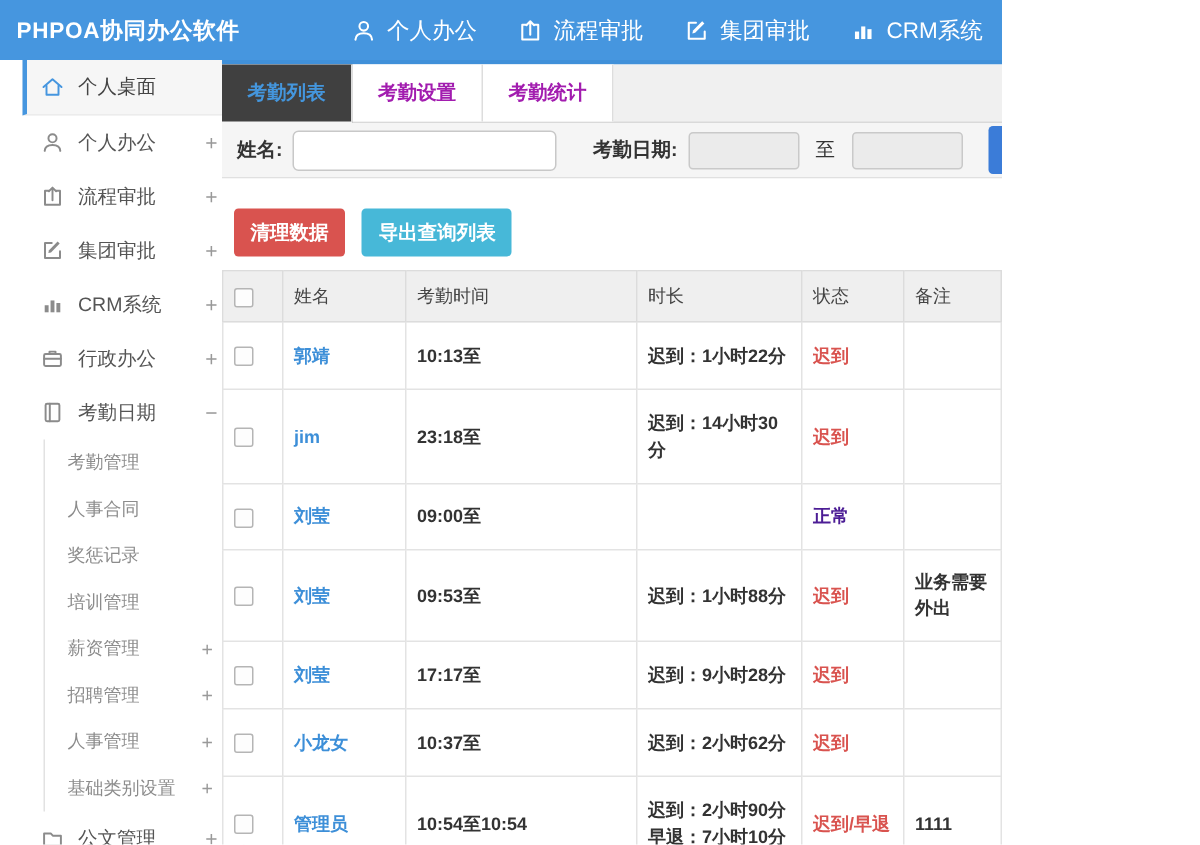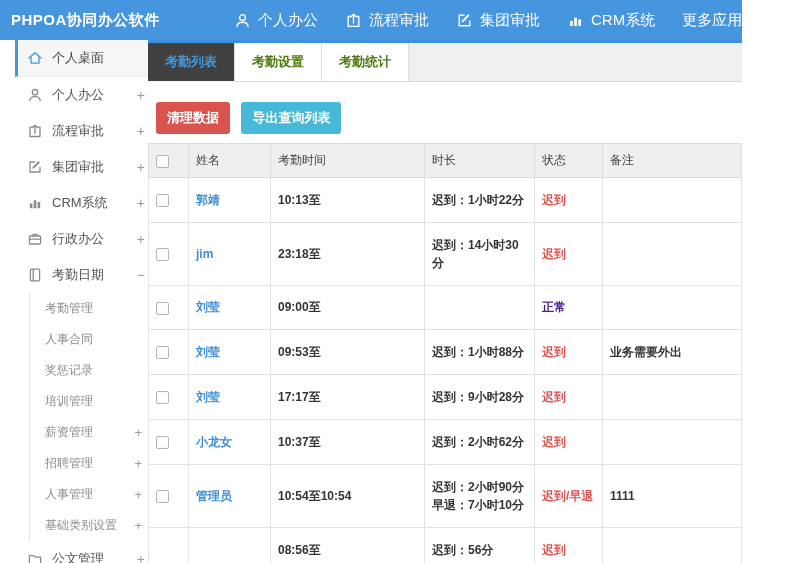--- a/index.html
+++ b/index.html
@@ -1,18 +1,18 @@
 <!DOCTYPE html>
 <html><head>
 <meta charset="utf-8">
 <style>
   * { margin:0; padding:0; box-sizing:border-box; }
   html,body { width:800px; height:563px; overflow:hidden;
     font-family:"Liberation Sans","DejaVu Sans",sans-serif; background:#fff; }
-  #app { position:relative; width:742px; height:563px; overflow:hidden;padding-left:36px; }
+  #app { position:relative; width:668px; height:563px; overflow:hidden;padding-left:36px; }
 
   
   .topbar { position:absolute; top:0; left:0; right:0; height:40px;
     background:#4696df; display:flex; align-items:center; color:#fff; z-index:5; }
   .brand { width:148px; padding-left:11px; font-size:15px; font-weight:bold;
     letter-spacing:.5px; white-space:nowrap; }
   .hamburger { margin-left:56px; width:20px; display:flex; flex-direction:column;
     gap:3px; cursor:pointer; }
   .hamburger span { display:block; height:2.5px; background:#fff; border-radius:1px; }
   .topnav { display:flex; align-items:center; margin-left:30px; }
@@ -39,21 +39,21 @@
   .side-item.active .icn { color:#4696df; }
   .submenu { margin-left:14px; border-left:1px solid #e2e2e2; }
   .sub-item { display:flex; align-items:center; padding:7px 10px 7px 15px;
     font-size:12px; color:#8c8c8c; cursor:pointer; }
   .sub-item .toggle { font-size:13px; padding-right:10px; }
 
   
   .main { position:absolute; top:40px; left:148px; right:0; bottom:0;
     border-top:3px solid #4090d9; background:#fff; }
   .tabstrip { display:flex; background:#f0f0f0; border-bottom:1px solid #d9d9d9; }
-  .tab { padding:10px 17px; font-size:13px; font-weight:bold; color:#4d7c0f;
+  .tab { padding:10px 17px; font-size:13px; font-weight:bold; color:#a21caf;
     background:#fff; border-right:1px solid #ddd; cursor:pointer; white-space:nowrap; }
   .tab:first-child { border-left:none; }
   .tab.active { background:#404040; color:#4496dd; margin-bottom:-1px;
     border-bottom:1px solid #f5f5f5; }
 
   .filterbar { display:flex; align-items:center; background:#f5f5f5;
     border-bottom:1px solid #e0e0e0; padding:5px 10px; height:37px; }
   .flabel { font-size:13px; font-weight:bold; color:#333; white-space:nowrap; }
   .name-input { width:176px; height:27px; border:1px solid #c8c8c8;
     border-radius:4px; margin-left:7px; background:#fff; padding:0 6px; font-size:13px; }
@@ -256,20 +256,29 @@
     </div>
 
   <div class="main">
 
     <div class="tabstrip" id="tabstrip">
         <div class="tab active">考勤列表</div>
         <div class="tab">考勤设置</div>
         <div class="tab">考勤统计</div>
       </div>
 
+    <div class="filterbar">
+      <span class="flabel">姓名:</span>
+      <input class="name-input" type="text" value="" style="">
+      <span class="flabel date-label">考勤日期:</span>
+      <input class="date-input" type="text" value="" style="">
+      <span class="to-label">至</span>
+      <input class="date-input" type="text" value="" style="">
+      <button class="search-btn">查 询</button>
+    </div>
 
     <div class="actionbar">
       <button class="btn btn-danger">清理数据</button>
       <button class="btn btn-export">导出查询列表</button>
     </div>
 
     <table class="grid">
       <colgroup>
         <col style="width:40px">
           <col style="width:82px">

